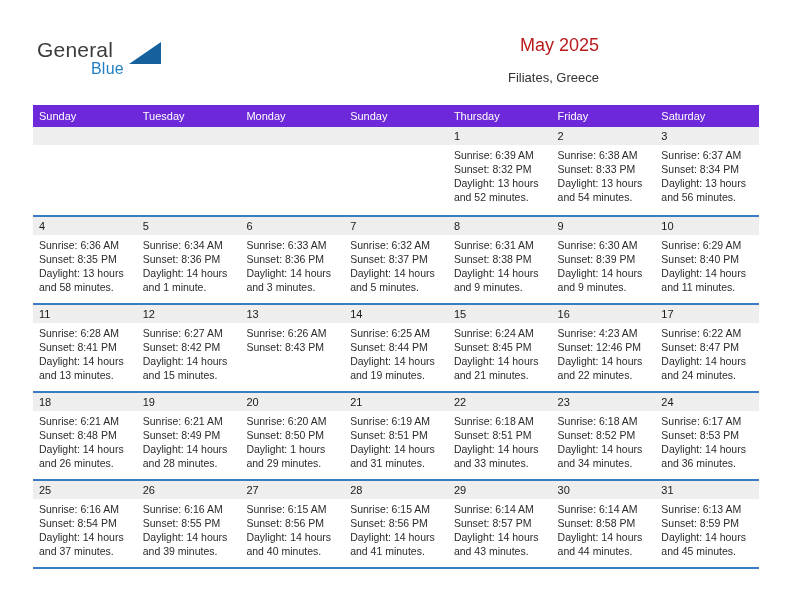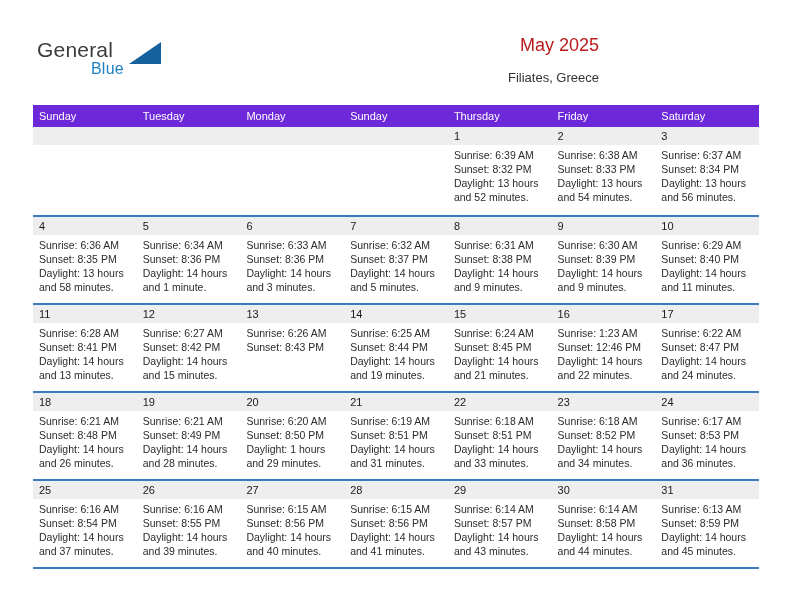--- a/index.html
+++ b/index.html
@@ -312,21 +312,21 @@
             <div class="daynum-band">15</div>
             <div class="details">
               <div>Sunrise: 6:24 AM</div>
               <div>Sunset: 8:45 PM</div>
               <div class="wrapline">Daylight: 14 hours and 21 minutes.</div>
             </div>
           </div>
           <div class="daycell">
             <div class="daynum-band">16</div>
             <div class="details">
-              <div>Sunrise: 1:23 AM</div>
+              <div>Sunrise: 4:23 AM</div>
               <div>Sunset: 12:46 PM</div>
               <div class="wrapline">Daylight: 14 hours and 22 minutes.</div>
             </div>
           </div>
           <div class="daycell">
             <div class="daynum-band">17</div>
             <div class="details">
               <div>Sunrise: 6:22 AM</div>
               <div>Sunset: 8:47 PM</div>
               <div class="wrapline">Daylight: 14 hours and 24 minutes.</div>

